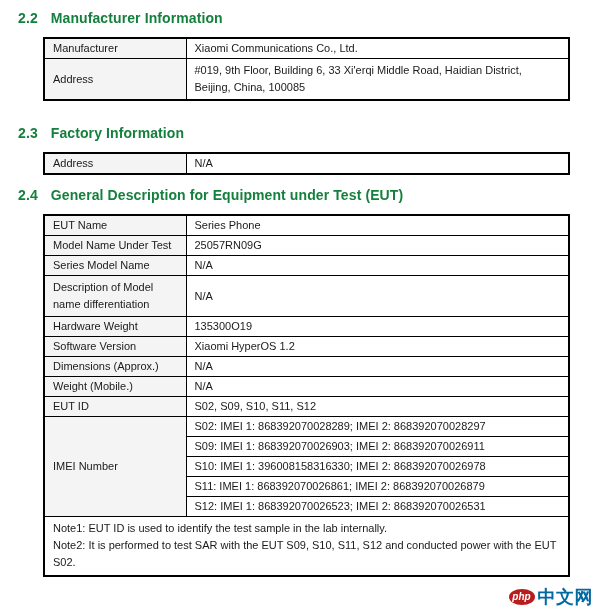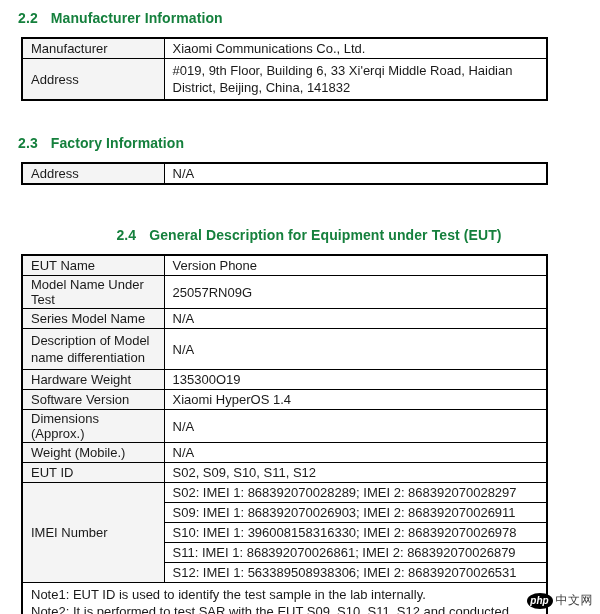--- a/index.html
+++ b/index.html
@@ -20,30 +20,30 @@
     font-weight: bold;
     color: #15803d;
     margin: 0 0 0 18px;
     letter-spacing: 0.1px;
   }
   .sec-heading .sec-num {
     display: inline-block;
     margin-right: 13px;
   }
   #heading-manufacturer { padding-top: 10px; }
-  #heading-factory    { margin-top: 34px; }
-  #heading-eut        { margin-top: 42px; text-align: center; }
+  #heading-factory    { margin-top: 24px; }
+  #heading-eut        { margin-top: 12px; }
 
   table.doc-table {
     border-collapse: collapse;
     table-layout: fixed;
     width: 527px;
-    margin: 11px 0 0 21px;
+    margin: 11px 0 0 43px;
     border: 2px solid #000000;
-    font-size: 13px;
+    font-size: 11px;
   }
   table.doc-table td {
     border: 1px solid #000000;
     padding: 1px 8px;
     height: 17px;
     line-height: 15px;
     vertical-align: middle;
     color: #1a1a1a;
     word-wrap: break-word;
   }
@@ -71,53 +71,53 @@
     align-items: center;
     gap: 3px;
     user-select: none;
   }
   .php-badge {
     display: inline-flex;
     align-items: center;
     justify-content: center;
     width: 26px;
     height: 16px;
-    background: #000000;
+    background: #b91c1c;
     border-radius: 50%;
     color: #ffffff;
     font-size: 10px;
     font-weight: bold;
     font-style: italic;
     line-height: 1;
   }
   .site-name {
-    color: #404040;
-    font-size: 12px;
-    font-weight: normal;
+    color: #0369a1;
+    font-size: 18px;
+    font-weight: bold;
     letter-spacing: 0.5px;
   }
 </style>
 </head>
 <body>
 
 <h2 class="sec-heading" id="heading-manufacturer"><span class="sec-num">2.2</span><span>Manufacturer Information</span></h2>
 
 <table class="doc-table">
   <colgroup>
       <col class="c1">
       <col>
     </colgroup>
   <tbody>
       <tr>
     <td class="lbl">Manufacturer</td>
     <td>Xiaomi Communications Co., Ltd.</td>
   </tr>
   <tr>
     <td class="lbl">Address</td>
-    <td class="wrapcell">#019, 9th Floor, Building 6, 33 Xi'erqi Middle Road, Haidian District, Beijing, China, 141832</td>
+    <td class="wrapcell">#019, 9th Floor, Building 6, 33 Xi'erqi Middle Road, Haidian District, Beijing, China, 100085</td>
   </tr>
 </tbody>
   </table>
 
 <h2 class="sec-heading" id="heading-factory"><span class="sec-num">2.3</span><span>Factory Information</span></h2>
 
 <table class="doc-table">
   <colgroup>
       <col class="c1">
       <col>
@@ -133,41 +133,41 @@
 <h2 class="sec-heading" id="heading-eut"><span class="sec-num">2.4</span><span>General Description for Equipment under Test (EUT)</span></h2>
 
 <table class="doc-table">
   <colgroup>
       <col class="c1">
       <col>
     </colgroup>
   <tbody>
       <tr>
     <td class="lbl">EUT Name</td>
-    <td>Version Phone</td>
+    <td>Series Phone</td>
   </tr>
   <tr>
     <td class="lbl">Model Name Under Test</td>
     <td>25057RN09G</td>
   </tr>
   <tr>
     <td class="lbl">Series Model Name</td>
     <td>N/A</td>
   </tr>
   <tr>
     <td class="lbl wrapcell">Description of Model name differentiation</td>
     <td>N/A</td>
   </tr>
   <tr>
     <td class="lbl">Hardware Weight</td>
     <td>135300O19</td>
   </tr>
   <tr>
     <td class="lbl">Software Version</td>
-    <td>Xiaomi HyperOS 1.4</td>
+    <td>Xiaomi HyperOS 1.2</td>
   </tr>
   <tr>
     <td class="lbl">Dimensions (Approx.)</td>
     <td>N/A</td>
   </tr>
   <tr>
     <td class="lbl">Weight (Mobile.)</td>
     <td>N/A</td>
   </tr>
   <tr>
@@ -181,21 +181,21 @@
   <tr>
     <td>S09: IMEI 1: 868392070026903; IMEI 2: 868392070026911</td>
   </tr>
   <tr>
     <td>S10: IMEI 1: 396008158316330; IMEI 2: 868392070026978</td>
   </tr>
   <tr>
     <td>S11: IMEI 1: 868392070026861; IMEI 2: 868392070026879</td>
   </tr>
   <tr>
-    <td>S12: IMEI 1: 563389508938306; IMEI 2: 868392070026531</td>
+    <td>S12: IMEI 1: 868392070026523; IMEI 2: 868392070026531</td>
   </tr>
   <tr>
     <td class="notes" colspan="2">
       <span class="note-line">Note1: EUT ID is used to identify the test sample in the lab internally.</span>
       <span class="note-line">Note2: It is performed to test SAR with the EUT S09, S10, S11, S12 and conducted power with the EUT S02.</span>
     </td>
   </tr>
 </tbody>
   </table>
 

